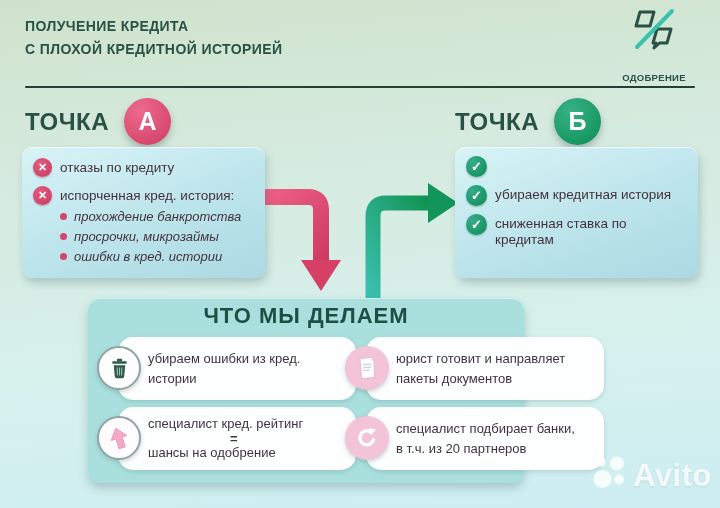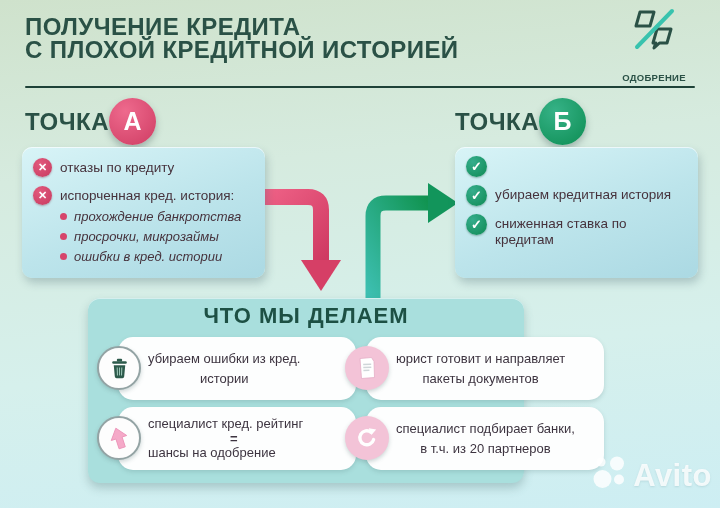--- a/index.html
+++ b/index.html
@@ -4,27 +4,27 @@
 <style>
   html,body{margin:0;padding:0;}
   .stage{
     position:relative;width:720px;height:508px;overflow:hidden;
     font-family:"Liberation Sans",sans-serif;
     background:linear-gradient(175deg,#cfe2cc 0%,#d6ebdf 32%,#d6f0ec 68%,#cdeef3 100%);
   }
   
   .title{
     position:absolute;left:25px;top:15px;
-    font-size:24px;line-height:23px;font-weight:800;color:#2a5146;letter-spacing:.4px;
+    font-size:14px;line-height:23px;font-weight:800;color:#2a5146;letter-spacing:.4px;
   }
   .logo{position:absolute;right:20px;top:8px;width:92px;text-align:center;}
   .logo-text{font-size:9.5px;font-weight:800;color:#2a5146;letter-spacing:.3px;margin-top:18px;}
   .rule{position:absolute;left:25px;top:86px;width:670px;height:2px;background:#1e4238;border-radius:1px;}
   
-  .pointrow{position:absolute;top:98px;display:flex;align-items:center;z-index:2;}
+  .pointrow{position:absolute;top:98px;display:flex;align-items:center;gap:15px;z-index:2;}
   .pointrow.a{left:25px}
   .pointrow.b{left:455px}
   .point-label{font-size:24px;font-weight:800;color:#2a5146;letter-spacing:.5px;}
   .badge{
     width:47px;height:47px;border-radius:50%;display:flex;align-items:center;justify-content:center;
     color:#fff;font-size:25px;font-weight:800;box-shadow:0 4px 7px rgba(60,80,80,.35);
   }
   .badge.a{background:radial-gradient(circle at 35% 28%,#ee6a8d,#cf3c63);}
   .badge.b{background:radial-gradient(circle at 35% 28%,#36b287,#0d8d53);}
   
@@ -76,21 +76,21 @@
   .card.c3{left:30px;top:109px}
   .card.c4{left:278px;top:109px}
   .card-icon{
     position:absolute;left:-21px;top:9px;width:44px;height:44px;border-radius:50%;
     display:flex;align-items:center;justify-content:center;box-shadow:0 2px 4px rgba(90,120,120,.3);
   }
   .ring{background:#fdfdfd;border:2px solid #93a3a4;box-sizing:border-box;}
   .pinkfill{background:#f3c3d7;}
   .card-text{
     position:absolute;left:30px;top:0;bottom:0;right:6px;display:flex;align-items:center;
-    font-size:13px;line-height:20px;color:#3d3440;white-space:pre-line;text-align:center;
+    font-size:13px;line-height:20px;color:#3d3440;white-space:pre-line;
   }
   .card-text-stack{
     position:absolute;left:30px;top:4px;bottom:4px;right:6px;display:flex;flex-direction:column;justify-content:center;
     font-size:13px;color:#3d3440;
   }
   .ct-line{line-height:18px;}
   .ct-eq{line-height:11px;text-align:center;font-weight:700;width:85%;}
   
   .watermark{
     position:absolute;right:8px;bottom:8px;display:flex;align-items:center;gap:2px;z-index:3;

